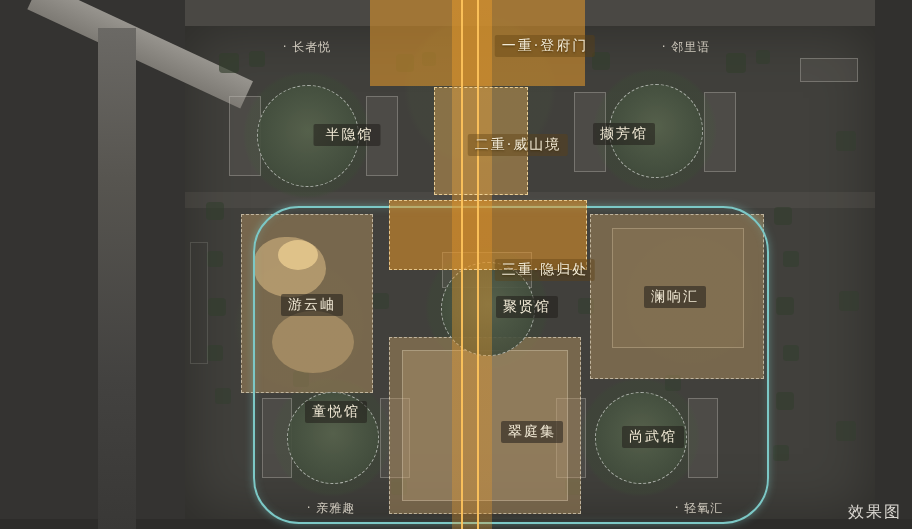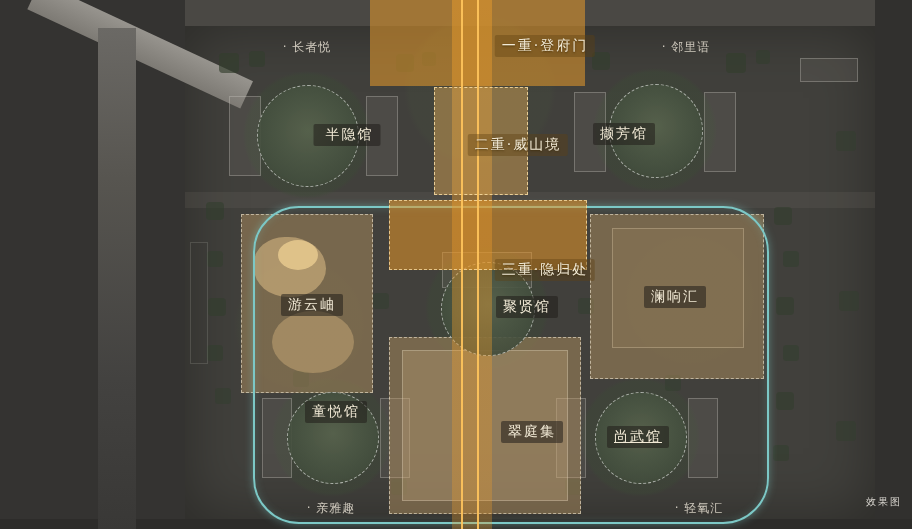--- a/index.html
+++ b/index.html
@@ -97,21 +97,21 @@
   .axis-line { position:absolute; top:0; width:2px; height:529px; z-index:32; background:var(--axis-line,#ffc45c); opacity:.92; }
   #axis-line-l { left:461px; }
   #axis-line-r { left:477px; }
   
   .chip { position:absolute; transform:translate(-50%,-50%); z-index:60; white-space:nowrap;
         font-size:14px; letter-spacing:2px; color:var(--label-cream,#f2ead6);
         background:rgba(32,30,26,.55); padding:2px 7px; border-radius:2px; }
   .tier-chip { background:rgba(96,64,18,.40); text-shadow:0 1px 2px rgba(60,40,0,.8); }
   .note { position:absolute; transform:translate(-50%,-50%); z-index:60; white-space:nowrap;
         font-size:12px; letter-spacing:1px; color:var(--note-gray,#cfc9bd); }
-  .corner { position:absolute; right:10px; bottom:20px; z-index:70; font-size:10px;
+  .corner { position:absolute; right:10px; bottom:6px; z-index:70; font-size:16px;
         letter-spacing:2px; color:var(--corner-gray,#d8d5cf); }
 </style>
 </head>
 <body>
 
 <div class="scene">
 
   <div class="left-dark"></div>
   <div class="top-band"></div>
   <div class="site"></div>
@@ -157,21 +157,21 @@
   <div class="axis-line" id="axis-line-r"></div>
 
   <div class="chip tier-chip" style="left:545px; top:46px;">一重·登府门</div>
   <div class="chip tier-chip" style="left:518px; top:145px;">二重·威山境</div>
   <div class="chip tier-chip" style="left:545px; top:234px;margin-top:36px;">三重·隐归处</div>
 
   <div class="chip" style="left:347px; top:135px;padding-left:12px;">半隐馆</div>
   <div class="chip" style="left:624px; top:134px;">撷芳馆</div>
   <div class="chip" style="left:527px; top:307px;">聚贤馆</div>
   <div class="chip" style="left:336px; top:412px;">童悦馆</div>
-  <div class="chip" style="left:638px; top:437px;text-decoration:underline;">尚武馆</div>
+  <div class="chip" style="left:653px; top:437px;">尚武馆</div>
 
   <div class="chip" style="left:312px; top:297px;margin-top:8px;">游云岫</div>
   <div class="chip" style="left:675px; top:297px;">澜响汇</div>
   <div class="chip" style="left:532px; top:432px;">翠庭集</div>
 
   <div class="note" style="left:307px; top:47px;">· 长者悦</div>
   <div class="note" style="left:686px; top:47px;">· 邻里语</div>
   <div class="note" style="left:331px; top:508px;">· 亲雅趣</div>
   <div class="note" style="left:699px; top:508px;">· 轻氧汇</div>
 

